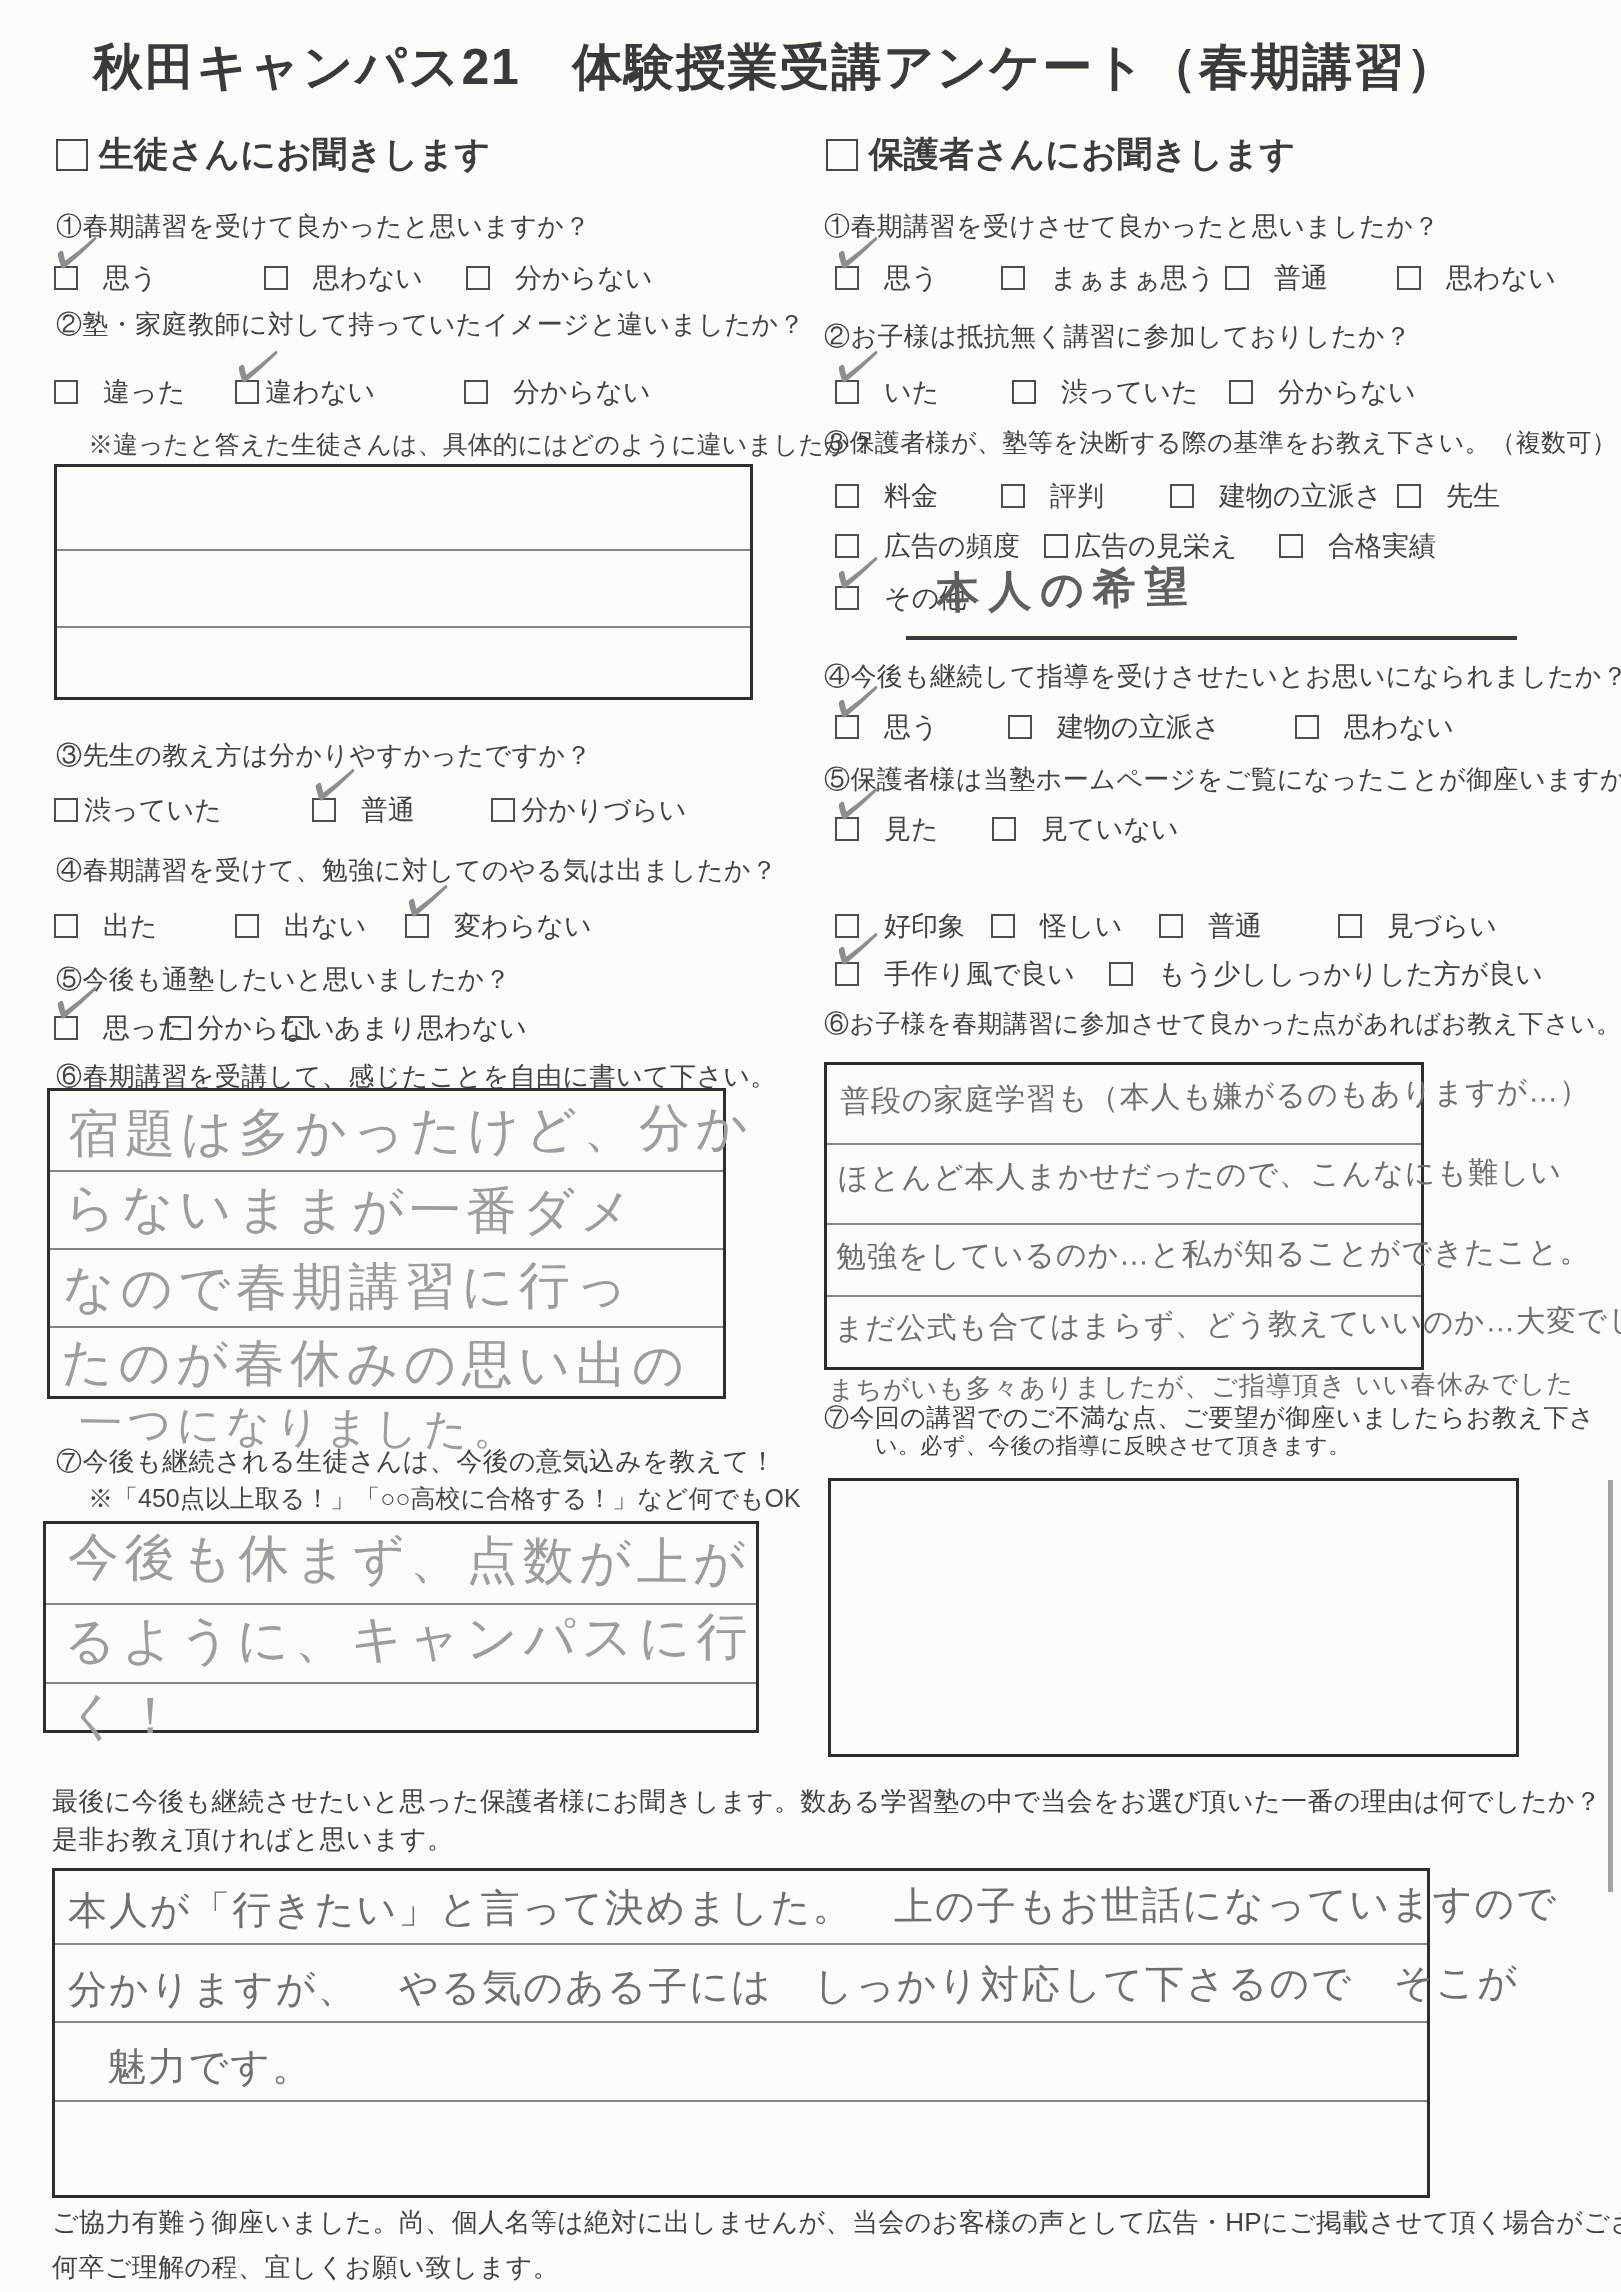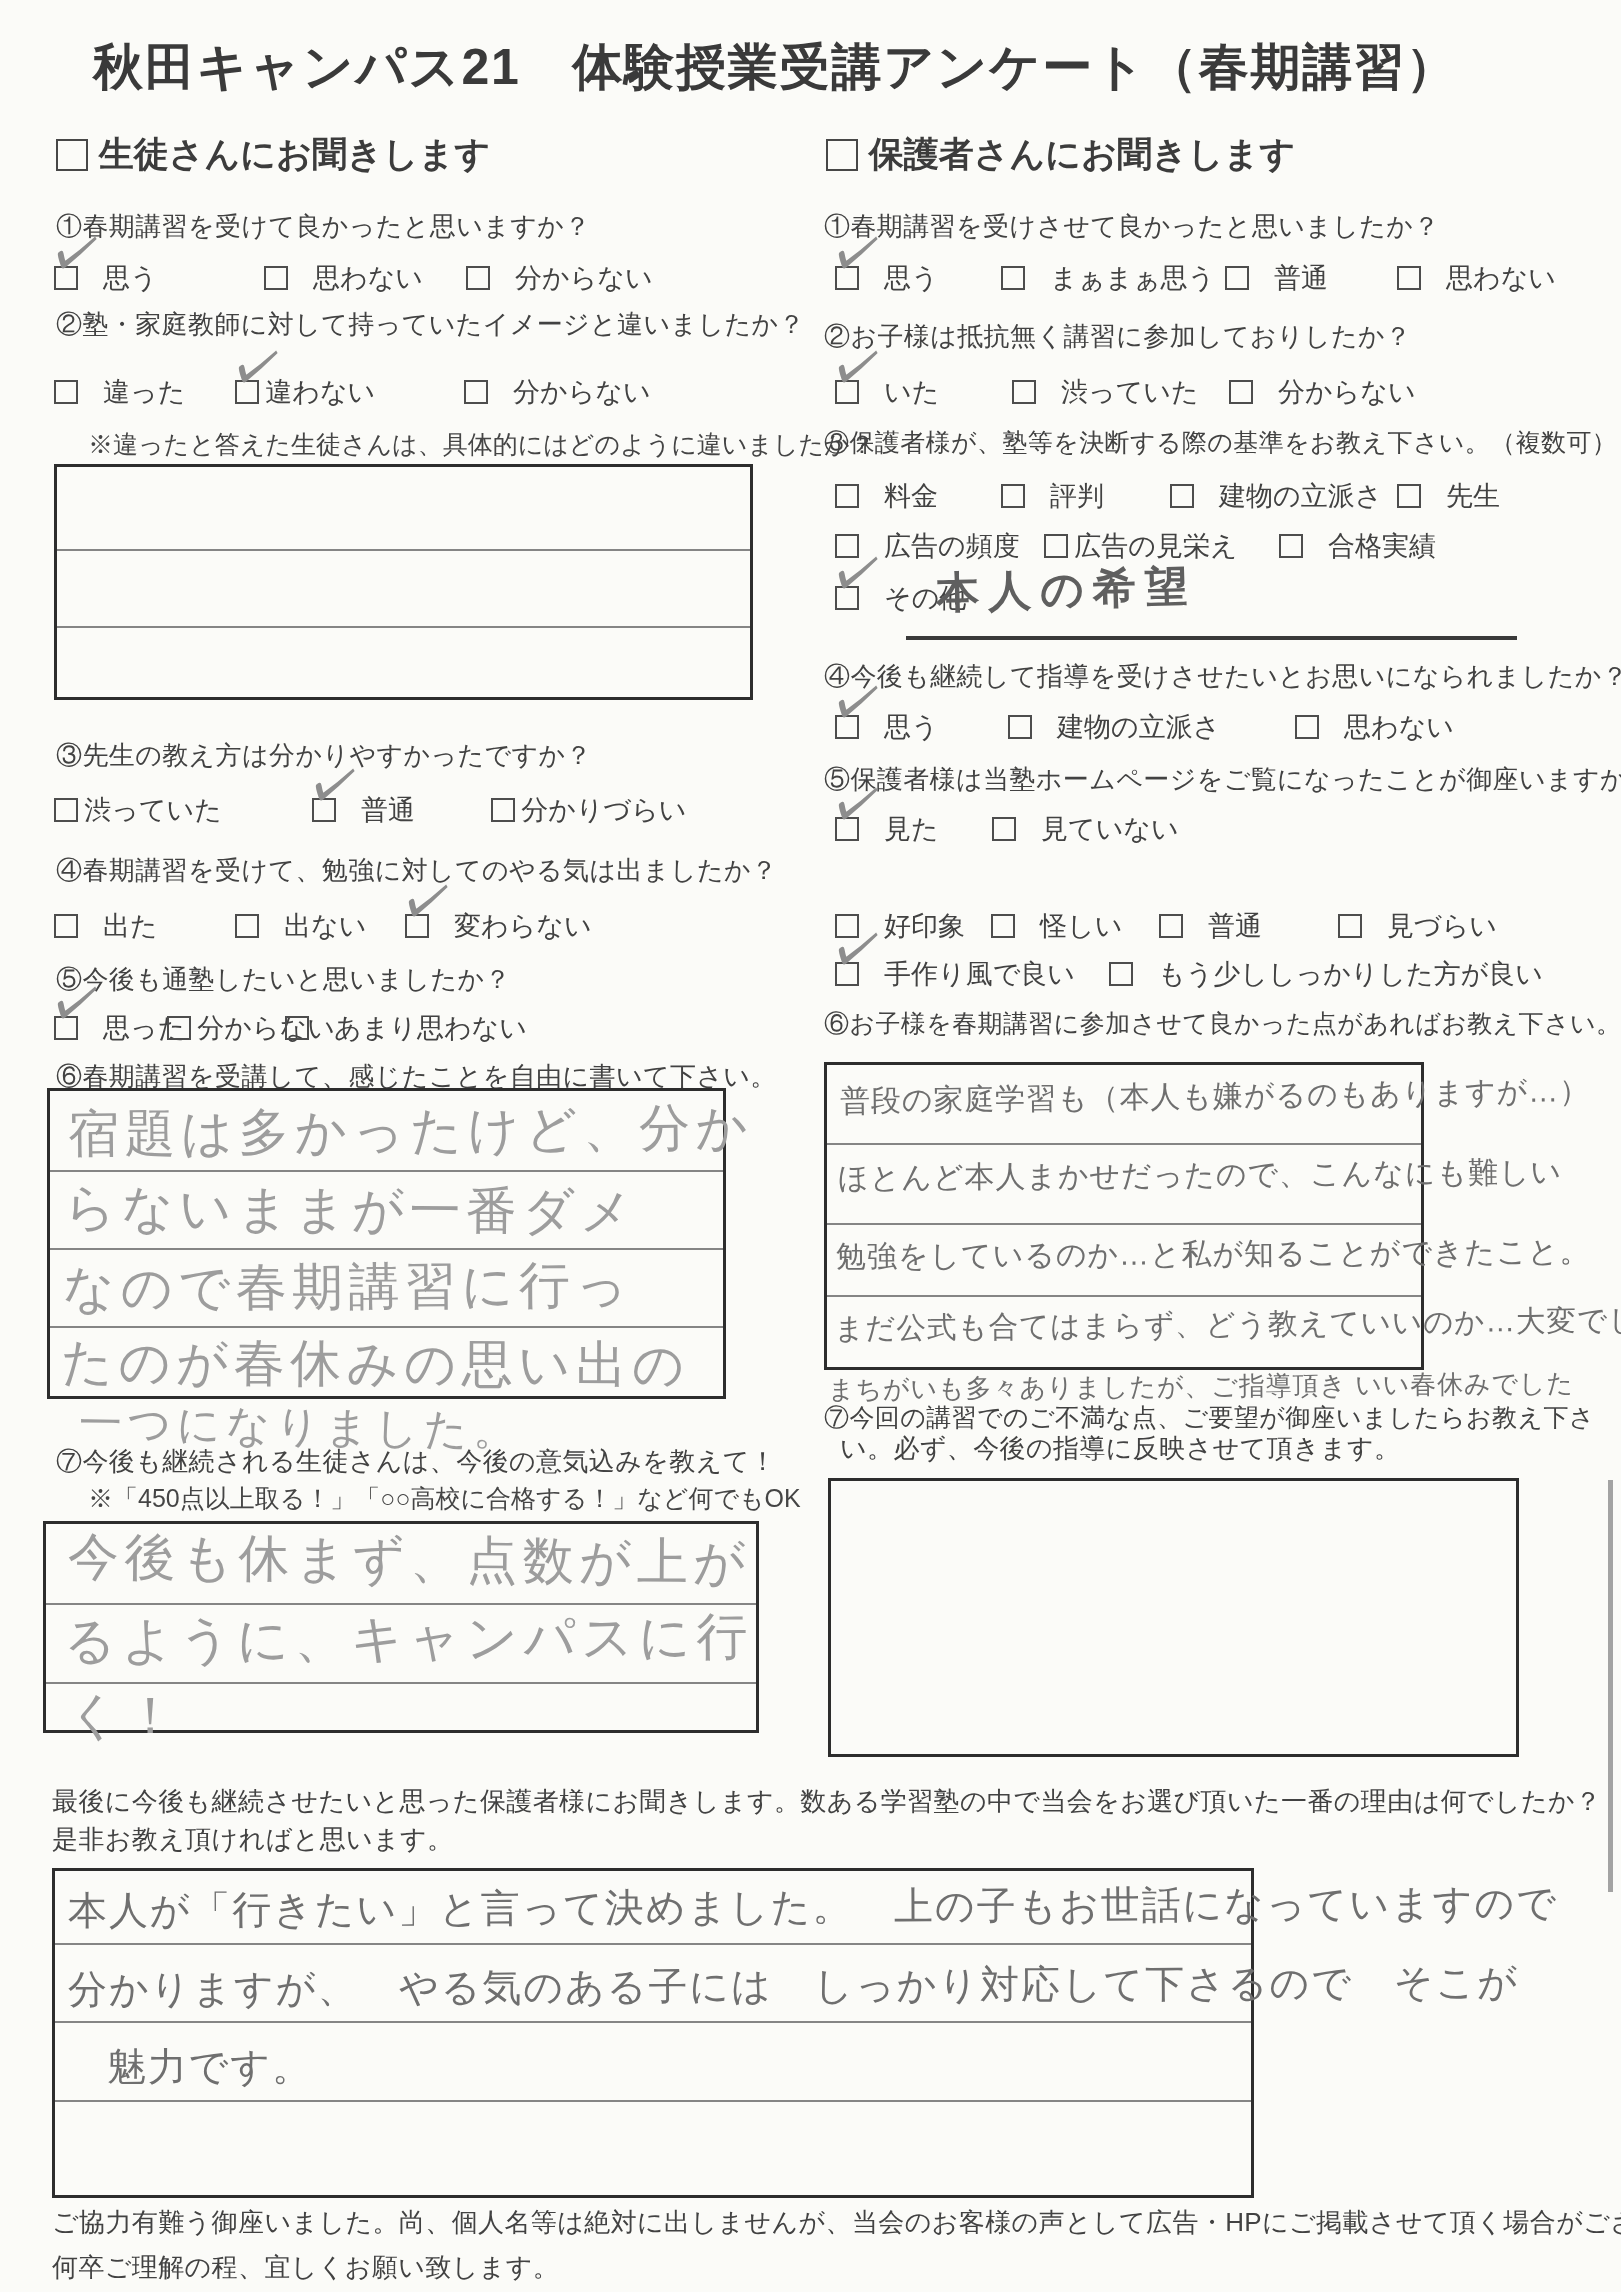--- a/index.html
+++ b/index.html
@@ -305,27 +305,27 @@
     <div class="rule" style="top:158px"></div>
     <div class="rule" style="top:230px"></div>
     <div class="hand pen" style="left:12.5px;top:14.3px;font-size:30px;transform:rotate(-0.8deg)">普段の家庭学習も（本人も嫌がるのもありますが…）</div>
     <div class="hand pen" style="left:10.7px;top:93px;font-size:30px;transform:rotate(-0.5deg)">ほとんど本人まかせだったので、こんなにも難しい</div>
     <div class="hand pen" style="left:9px;top:172px;font-size:30px;transform:rotate(-0.4deg)">勉強をしているのか…と私が知ることができたこと。</div>
     <div class="hand pen" style="left:7.2px;top:242px;font-size:29.6px;transform:rotate(-0.6deg)">まだ公式も合てはまらず、どう教えていいのか…大変でした</div>
   </div>
   <div class="hand pen" style="left:828px;top:1372px;font-size:26px;transform:rotate(-0.5deg)">まちがいも多々ありましたが、ご指導頂き いい春休みでした</div>
 
   <div class="q" style="left:824px;top:1401px;font-size:25px">⑦今回の講習でのご不満な点、ご要望が御座いましたらお教え下さ</div>
-  <div class="q" style="left:840px;top:1431px;font-size:26px">い。必ず、今後の指導に反映させて頂きます。</div>
+  <div class="q" style="left:875px;top:1431px;font-size:22px">い。必ず、今後の指導に反映させて頂きます。</div>
   <div class="ansbox" style="left:828px;top:1478px;width:691px;height:279px"></div>
 
   <div class="q" style="left:52px;top:1784px">最後に今後も継続させたいと思った保護者様にお聞きします。数ある学習塾の中で当会をお選び頂いた一番の理由は何でしたか？</div>
   <div class="q" style="left:52px;top:1822px">是非お教え頂ければと思います。</div>
 
-  <div class="ansbox" style="left:52px;top:1868px;width:1202px;height:330px">
+  <div class="ansbox" style="left:52px;top:1868px;width:1378px;height:330px">
     <div class="rule" style="top:72px"></div>
     <div class="rule" style="top:150px"></div>
     <div class="rule" style="top:229px"></div>
     <div class="hand pen" style="left:12.5px;top:14.3px;font-size:39px;letter-spacing:1.8px;transform:rotate(-0.3deg)">本人が「行きたい」と言って決めました。　上の子もお世話になっていますので</div>
     <div class="hand pen" style="left:12.5px;top:93px;font-size:39px;letter-spacing:1.8px;transform:rotate(-0.3deg)">分かりますが、　やる気のある子には　しっかり対応して下さるので　そこが</div>
     <div class="hand pen" style="left:52px;top:174px;font-size:39px;letter-spacing:1.8px">魅力です。</div>
   </div>
 
   <div class="q" style="left:52px;top:2205px">ご協力有難う御座いました。尚、個人名等は絶対に出しませんが、当会のお客様の声として広告・HPにご掲載させて頂く場合がございます。</div>
   <div class="q" style="left:52px;top:2250px">何卒ご理解の程、宜しくお願い致します。</div>

